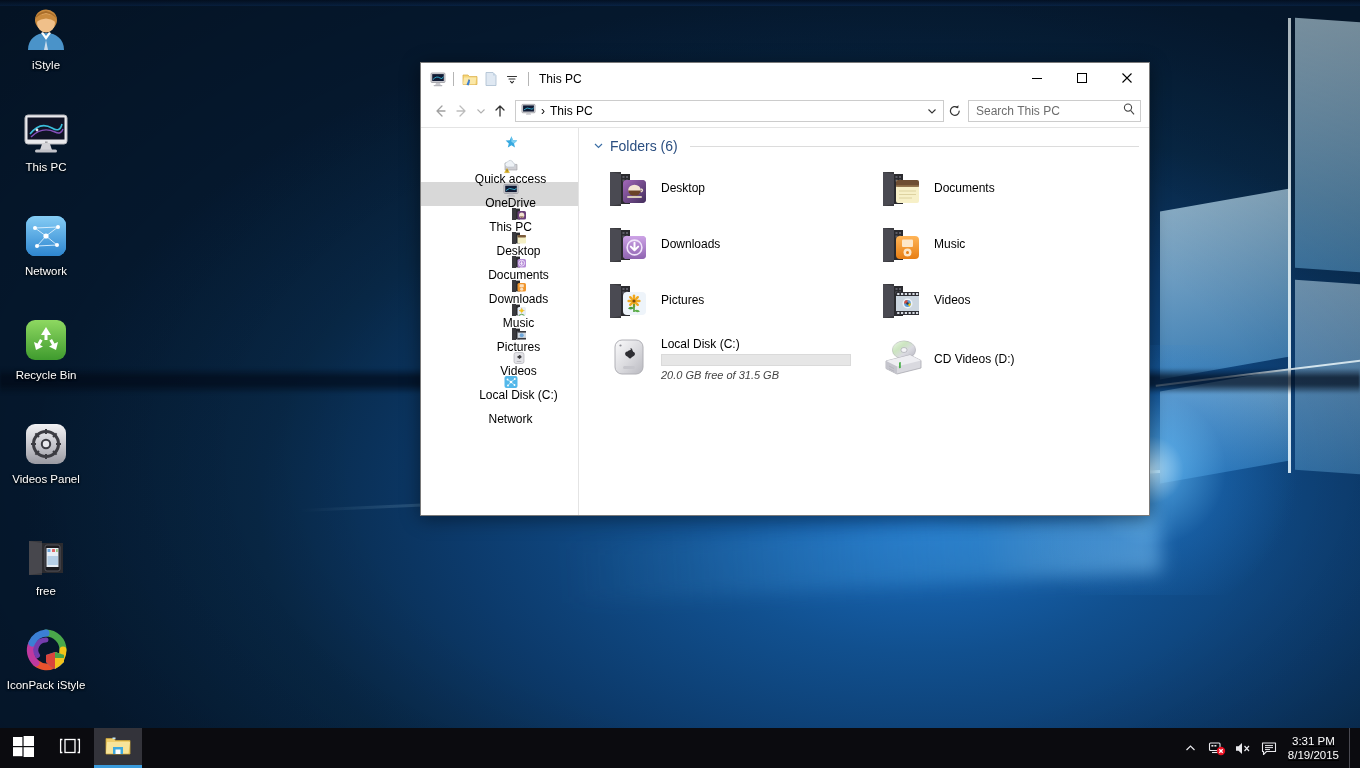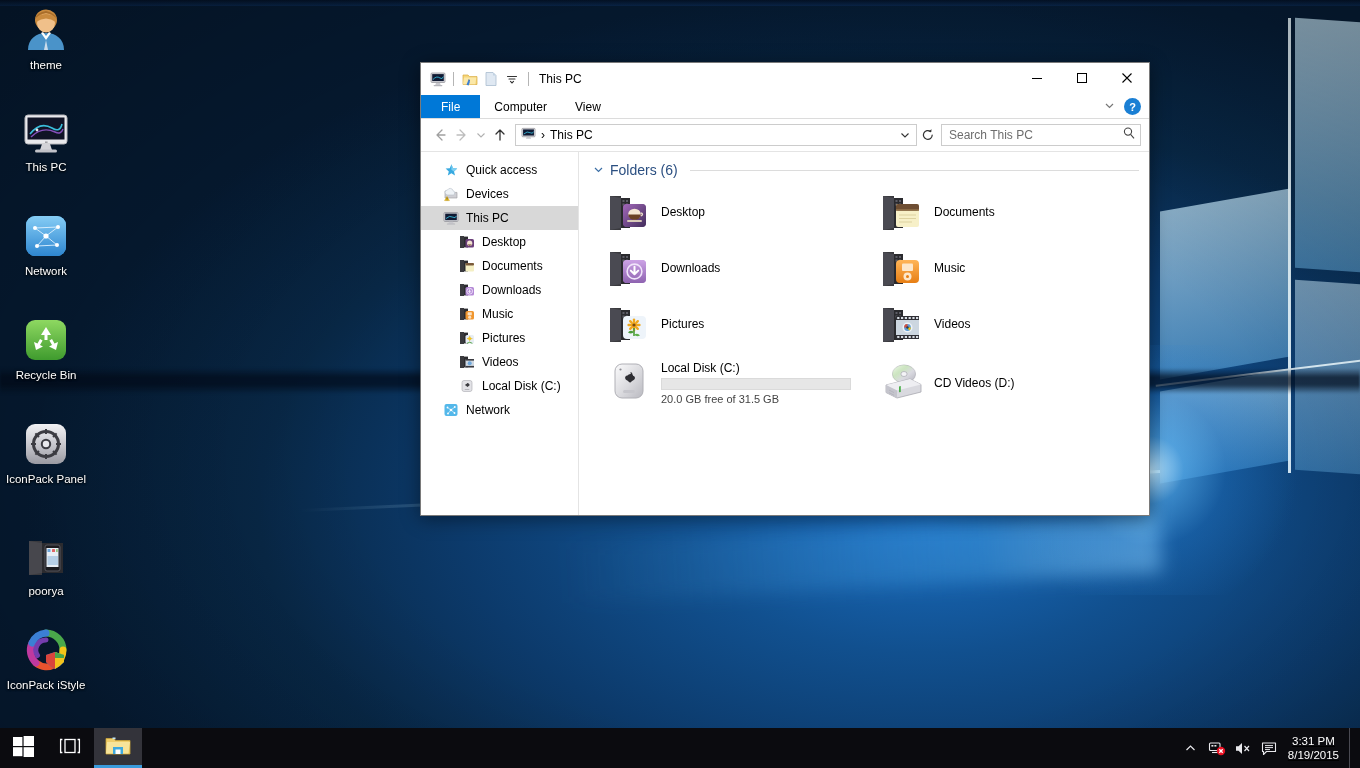--- a/index.html
+++ b/index.html
@@ -123,36 +123,36 @@
   .navbtn.up { color: #333; }
   .navbtn.small { width: 16px; }
   .addrfield {
     flex: 1; height: 22px; border: 1px solid #ccc; background: #fff;
     display: flex; align-items: center; padding: 0 2px 0 5px; margin-left: 4px; min-width: 0;
   }
   .addr-crumb { display: flex; align-items: center; gap: 5px; font-size: 12px; color: #000; }
   .addr-drop { margin-left: auto; width: 18px; display:flex; align-items:center; justify-content:center; color:#333;}
   .refresh { width: 22px; height: 22px; display:flex; align-items:center; justify-content:center; color:#333; }
   .searchbox {
-    width: 200px; height: 22px; border: 1px solid #ccc; display: flex; align-items: center;
+    width: 173px; height: 22px; border: 1px solid #ccc; display: flex; align-items: center;
     padding: 0 4px 0 7px; margin-left: 2px;
   }
   .searchbox .ph { font-size: 12px; color: #6d6d6d; flex: 1; }
 
   
   .winbody { flex: 1; display: flex; min-height: 0; border-top: 1px solid #e4e4e4; }
 
   
   .navpane {
     width: 158px; flex: none; background: #fff; border-right: 1px solid #e4e4e4;
     padding-top: 6px; overflow: hidden;
   }
   .navitem {
-    height: 24px; display: flex; align-items: center; gap: 7px; font-size: 12px; color: #000;
-    padding-left: 22px; cursor: default;
+    height: 24px; display: flex; align-items: center; gap: 22px; font-size: 12px; color: #000;
+    padding-left: 22px; cursor: default; flex-direction: column;
   }
   .navitem.indent { padding-left: 38px; }
   .navitem.selected { background: #d8d8d8; }
   .navitem .ico { width: 16px; height: 16px; flex: none; position: relative; }
 
   
   .content { flex: 1; background: #fff; padding: 8px 10px 0 14px; overflow: hidden; }
   .group-head {
     display: flex; align-items: center; gap: 6px; height: 20px; margin-bottom: 4px;
   }
@@ -164,21 +164,21 @@
     width: 50%; height: 56px; display: flex; align-items: center; gap: 10px;
     padding-left: 14px; cursor: default;
   }
   .tile .tico { width: 44px; height: 44px; flex: none; position: relative; }
   .tile .tlabel { font-size: 12px; color: #000; }
   .drive-tile { width: 50%; height: 62px; display: flex; align-items: center; gap: 10px; padding-left: 14px; }
   .drive-info { display: flex; flex-direction: column; gap: 3px; }
   .drive-name { font-size: 12px; color: #000; }
   .bar-track { width: 190px; height: 12px; background: #e6e6e6; border: 1px solid #dadada; }
   .bar-fill { height: 100%; background: #26a0da; }
-  .drive-free { font-size: 11px; color: #444; }
+  .drive-free { font-size: 11px; color: #444; font-style: italic; }
 
   
   #taskbar {
     position: absolute; left: 0; bottom: 0; width: 1360px; height: 40px;
     background: #0b0b0f; display: flex; align-items: stretch; z-index: 50;
   }
   .start-btn { width: 46px; display: flex; align-items: center; justify-content: center; }
   .tb-search {
     width: 340px; background: #2b2b31; display: flex; align-items: center;
     padding-left: 13px; font-size: 12px; color: #b9b9bd;
@@ -223,21 +223,21 @@
       <svg viewBox="0 0 48 48" width="48" height="48">
         <ellipse cx="24" cy="14" rx="11" ry="10.5" fill="#c98a3e"></ellipse>
         <path d="M13 13 Q24 1 35 13 Q33 7 24 5 Q15 6 13 13Z" fill="#a86d2a"></path>
         <ellipse cx="24" cy="17" rx="9" ry="9.5" fill="#f0c08a"></ellipse>
         <path d="M14 12 Q24 4 34 12 L34 16 Q24 9 14 16Z" fill="#c98a3e"></path>
         <path d="M24 27 C34 27 42 33 42 44 L6 44 C6 33 14 27 24 27Z" fill="#4a93c9"></path>
         <path d="M19 27 L24 34 L29 27 L27 26 L24 30 L21 26Z" fill="#fdfdfd"></path>
         <path d="M24 34 L26 44 L22 44Z" fill="#e8eef4" opacity=".8"></path>
       </svg>
     </div>
-    <div class="label">theme</div>
+    <div class="label">iStyle</div>
   </div>
 
   <div class="desk-icon" style="top:108px">
     <div class="glyph">
       <svg viewBox="0 0 48 48" width="48" height="48">
         <rect x="3" y="7" width="42" height="29" rx="3" fill="#e9e9ec" stroke="#b8b8bd"></rect>
         <rect x="5.5" y="9.5" width="37" height="22" fill="#101426"></rect>
         <path d="M8 26 Q18 13 30 20 Q38 25 40 16" stroke="#3fd0f0" stroke-width="1.6" fill="none" opacity=".9"></path>
         <path d="M9 29 Q20 18 33 24 Q39 27 41 21" stroke="#9b5ad6" stroke-width="1.4" fill="none" opacity=".85"></path>
         <circle cx="15" cy="22" r="1.4" fill="#fff" opacity=".9"></circle>
@@ -322,40 +322,40 @@
               <line x1="15" x2="10"></line>
             <line x1="-10.6" y1="-10.6" x2="-7" y2="-7"></line>
               <line x1="10.6" y1="10.6" x2="7" y2="7"></line>
             <line x1="10.6" y1="-10.6" x2="7" y2="-7"></line>
               <line x1="-10.6" y1="10.6" x2="-7" y2="7"></line>
           </g>
           <circle r="4.2" fill="#e9e9ed" stroke="#3c3c42" stroke-width="2"></circle>
         </g>
       </svg>
     </div>
-    <div class="label">IconPack Panel</div>
+    <div class="label">Videos Panel</div>
   </div>
 
   <div class="desk-icon" style="top:532px">
     <div class="glyph">
       <svg viewBox="0 0 48 48" width="48" height="48">
         <path d="M7 9 L20 9 L20 43 L7 43Z" fill="#3a3a3e"></path>
         <path d="M20 11 L41 11 L41 41 L20 41Z" fill="#2b2b2f"></path>
         <rect x="23" y="13" width="15" height="26" rx="2" fill="#1b1b1f" stroke="#55555c"></rect>
         <rect x="24.5" y="16" width="12" height="19" fill="#e8eef5"></rect>
         <g fill="#6fa8dc">
             <rect x="25.5" y="17" width="3" height="3" rx=".6"></rect>
             <rect x="30" y="17" width="3" height="3" rx=".6" fill="#e06666"></rect>
             <rect x="34" y="17" width="1.8" height="3" rx=".6" fill="#93c47d"></rect>
           </g>
         <rect x="25.5" y="24" width="10.5" height="9" fill="#b6cfe6"></rect>
         <path d="M7 9 L20 11 L20 41 L7 43Z" fill="#47474d"></path>
       </svg>
     </div>
-    <div class="label">poorya</div>
+    <div class="label">free</div>
   </div>
 
   <div class="desk-icon" style="top:626px">
     <div class="glyph">
       <svg viewBox="0 0 48 48" width="48" height="48">
         <g fill="none" stroke-width="7" stroke-linecap="round">
           <path d="M24 7 A17 17 0 0 1 41 24" stroke="#4aa84a"></path>
           <path d="M41 24 A17 17 0 0 1 33 38.5" stroke="#f5c518"></path>
           <path d="M33 38.5 A17 17 0 0 1 14 37" stroke="#e8532e"></path>
           <path d="M14 37 A17 17 0 0 1 10 17" stroke="#c0399f"></path>
@@ -422,33 +422,20 @@
           </svg>
       </div>
       <div class="wc close">
         <svg width="12" height="12" viewBox="0 0 12 12">
             <path d="M1.5 1.5 L10.5 10.5 M10.5 1.5 L1.5 10.5" stroke="#000" stroke-width="1.1"></path>
           </svg>
       </div>
     </div>
   </div>
 
-  <div class="ribbon">
-    <div class="tab file">File</div>
-    <div class="tab">Computer</div>
-    <div class="tab">View</div>
-    <div class="ribbon-right">
-      <div>
-        <svg width="13" height="13" viewBox="0 0 13 13">
-            <path d="M3 5 L6.5 8.5 L10 5" stroke="#777" stroke-width="1.2" fill="none"></path>
-          </svg>
-      </div>
-      <div class="help-btn">?</div>
-    </div>
-  </div>
 
   <div class="addrbar">
     <div class="navbtn">
       <svg width="16" height="16" viewBox="0 0 16 16">
           <path d="M10 3 L5 8 L10 13 M5 8 H13" stroke="#a0a0a0" stroke-width="1.3" fill="none" stroke-linecap="round" stroke-linejoin="round"></path>
         </svg>
     </div>
     <div class="navbtn">
       <svg width="16" height="16" viewBox="0 0 16 16">
           <path d="M6 3 L11 8 L6 13 M11 8 H3" stroke="#bdbdbd" stroke-width="1.3" fill="none" stroke-linecap="round" stroke-linejoin="round"></path>
@@ -517,21 +504,21 @@
       <div class="navitem">
         <span class="ico">
           <svg viewBox="0 0 16 16" width="16" height="16">
             <path d="M2 5 h5 l1 1.4 h6 V12 H2Z" fill="#cfcfd4" stroke="#9a9aa0" stroke-width=".6"></path>
             <path d="M4.5 4 a3 3 0 0 1 5.6 .8 a2.2 2.2 0 0 1 .3 4.2 H4.6 a2.4 2.4 0 0 1 -.1 -5Z" fill="#eef2f6" stroke="#b5bec7" stroke-width=".6"></path>
             <path d="M4 10.5 L6.4 14.6 H1.6Z" fill="#f5c518" stroke="#c79a12" stroke-width=".5"></path>
             <rect x="3.7" y="11.6" width=".7" height="1.7" fill="#3a3a3a"></rect>
             <rect x="3.7" y="13.6" width=".7" height=".7" fill="#3a3a3a"></rect>
           </svg>
         </span>
-        <span>Devices</span>
+        <span>OneDrive</span>
       </div>
 
       <div class="navitem selected">
         <span class="ico">
           <svg viewBox="0 0 16 16" width="16" height="16">
             <rect x="1" y="2.5" width="14" height="9" rx="1" fill="#dcdce0" stroke="#8c8c93" stroke-width=".7"></rect>
             <rect x="2.2" y="3.6" width="11.6" height="6.6" fill="#101a33"></rect>
             <path d="M3 8.5 Q6.5 5 10 7.2 Q12.5 8.8 13.3 6" stroke="#3fd0f0" stroke-width=".8" fill="none"></path>
             <path d="M6 11.7 h4 l.8 2 h-5.6Z" fill="#c8c8ce"></path>
             <rect x="3.8" y="13.6" width="8.4" height="1" rx=".5" fill="#b6b6bc"></rect>

